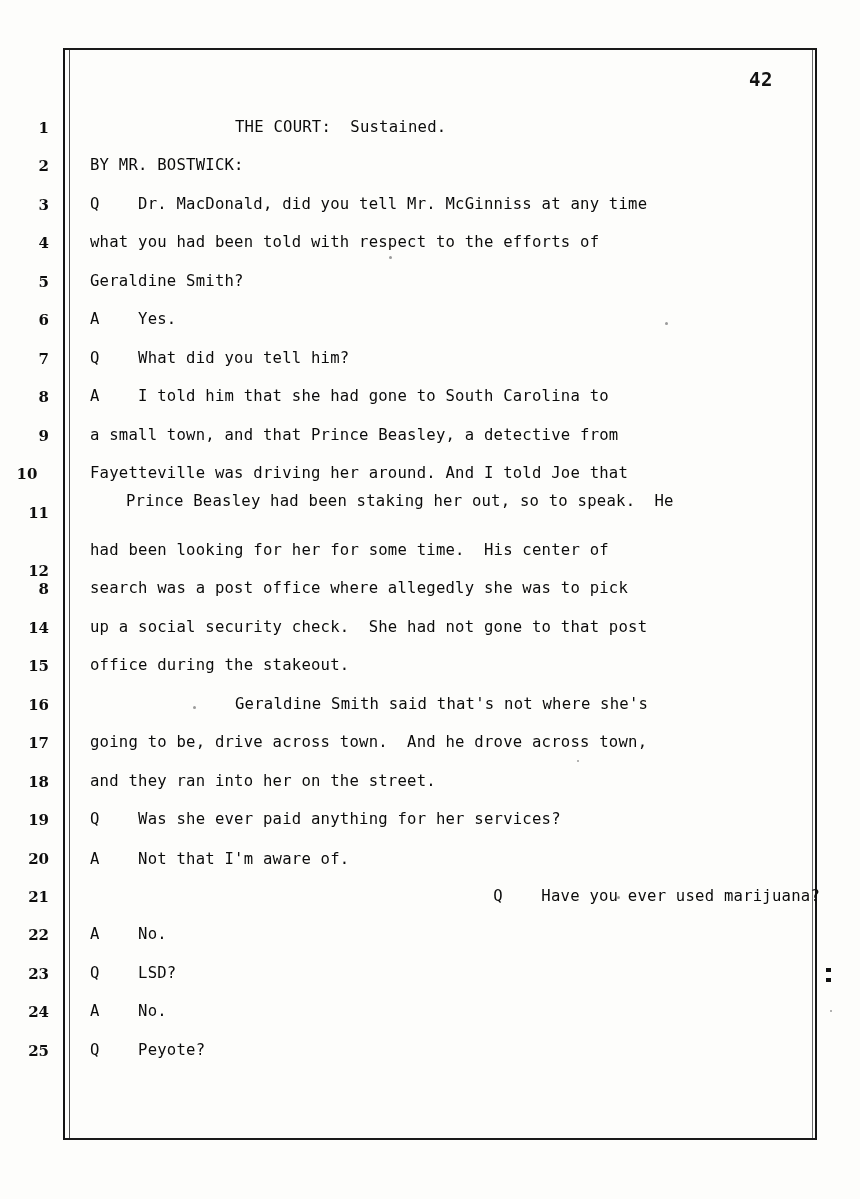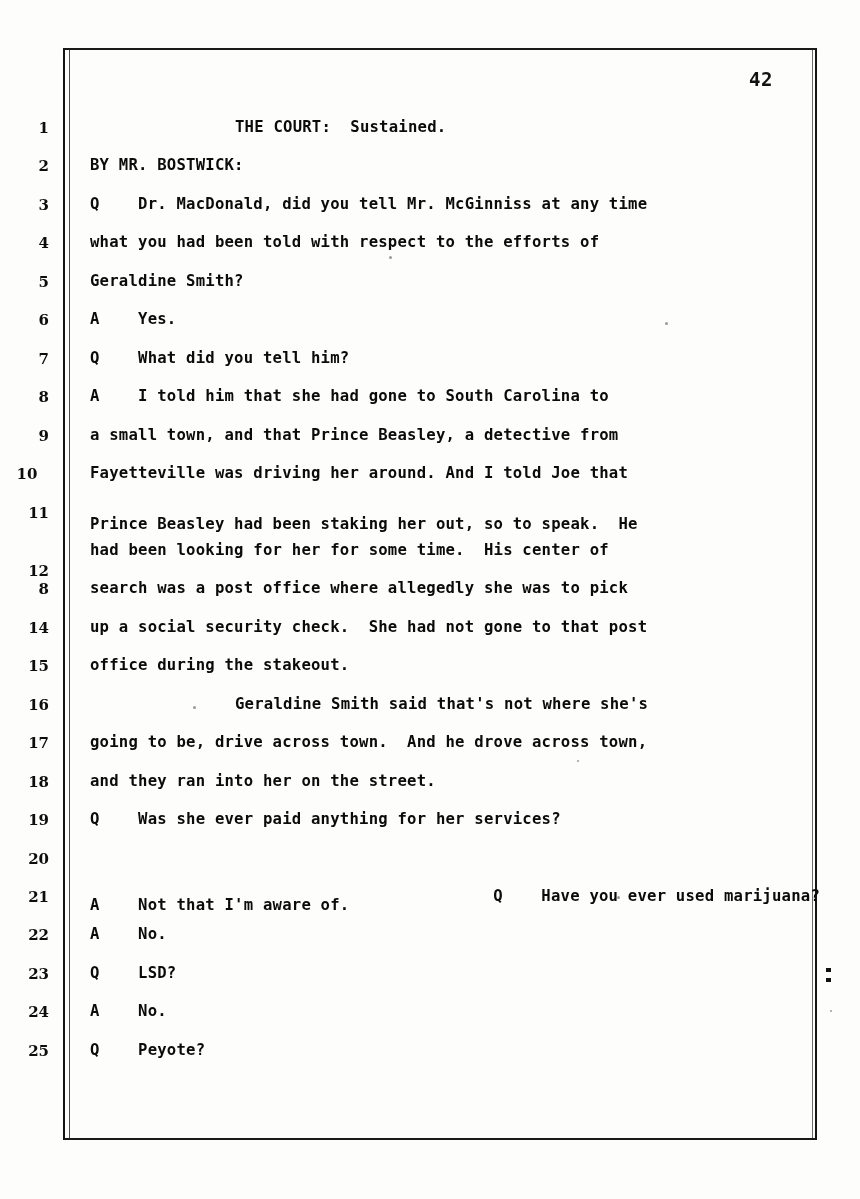--- a/index.html
+++ b/index.html
@@ -88,21 +88,20 @@
     color: #0d0d0d;
   }
 
   
   .body-area {
     position: absolute;
     left: 0;
     top: 0;
     width: 804px;
     height: 1199px;
-    font-weight: bold;
   }
   .tline {
     position: absolute;
     left: 90px;
     width: 730px;
     font-family: "DejaVu Sans Mono", "Liberation Mono", monospace;
     font-size: 15.6px;
     color: #0b0b0b;
     white-space: pre;
     letter-spacing: 0.22px;
@@ -165,30 +164,30 @@
       <div class="tline ind-court" style="top: 118px;">THE COURT:  Sustained.</div>
       <div class="tline" style="top: 156.45px;">BY MR. BOSTWICK:</div>
       <div class="tline" style="top: 194.9px;">Q    Dr. MacDonald, did you tell Mr. McGinniss at any time</div>
       <div class="tline" style="top: 233.35px;">what you had been told with respect to the efforts of</div>
       <div class="tline" style="top: 271.8px;">Geraldine Smith?</div>
       <div class="tline" style="top: 310.25px;">A    Yes.</div>
       <div class="tline" style="top: 348.7px;">Q    What did you tell him?</div>
       <div class="tline" style="top: 387.15px;">A    I told him that she had gone to South Carolina to</div>
       <div class="tline" style="top: 425.6px;">a small town, and that Prince Beasley, a detective from</div>
       <div class="tline" style="top: 464.05px;">Fayetteville was driving her around. And I told Joe that</div>
-      <div class="tline" style="top: 515px;">Prince Beasley had been staking her out, so to speak.  He</div>
+      <div class="tline" style="top: 492px; margin-left: 36px;">Prince Beasley had been staking her out, so to speak.  He</div>
       <div class="tline" style="top: 540.95px;">had been looking for her for some time.  His center of</div>
       <div class="tline" style="top: 579.4px;">search was a post office where allegedly she was to pick</div>
       <div class="tline" style="top: 617.85px;">up a social security check.  She had not gone to that post</div>
       <div class="tline" style="top: 656.3px;">office during the stakeout.</div>
       <div class="tline ind-para" style="top: 694.75px;">Geraldine Smith said that's not where she's</div>
       <div class="tline" style="top: 733.2px;">going to be, drive across town.  And he drove across town,</div>
       <div class="tline" style="top: 771.65px;">and they ran into her on the street.</div>
       <div class="tline" style="top: 810.1px;">Q    Was she ever paid anything for her services?</div>
-      <div class="tline" style="top: 896px;">A    Not that I'm aware of.</div>
+      <div class="tline" style="top: 850px;">A    Not that I'm aware of.</div>
       <div class="tline" style="top: 887px; text-align: right;">Q    Have you ever used marijuana?</div>
       <div class="tline" style="top: 925.45px;">A    No.</div>
       <div class="tline" style="top: 963.9px;">Q    LSD?</div>
       <div class="tline" style="top: 1002.35px;">A    No.</div>
       <div class="tline" style="top: 1040.8px;">Q    Peyote?</div>
     </div>
 
   <div class="speck" style="left:665px; top:322px; width:3px; height:3px;"></div>
   <div class="speck" style="left:389px; top:256px; width:3px; height:3px;"></div>
   <div class="speck" style="left:193px; top:706px; width:3px; height:3px;"></div>

